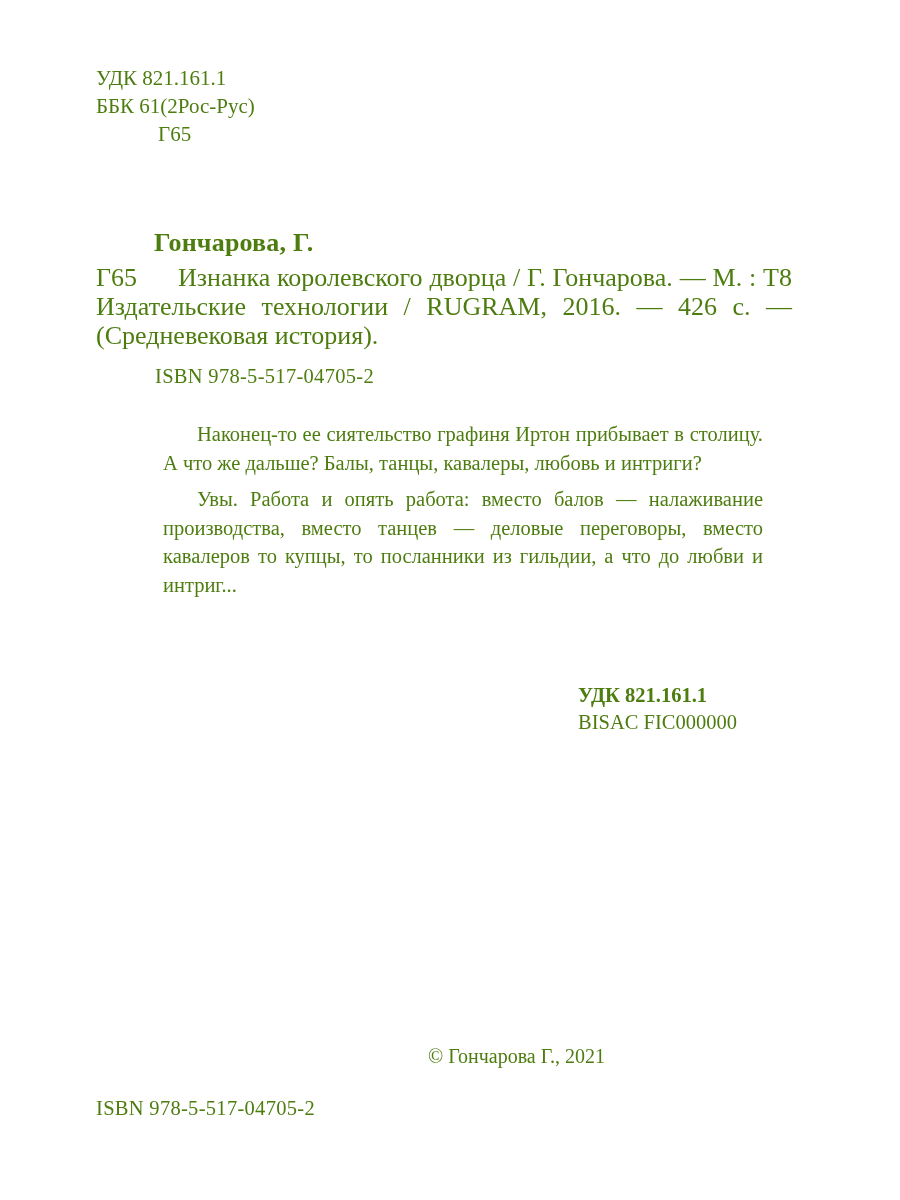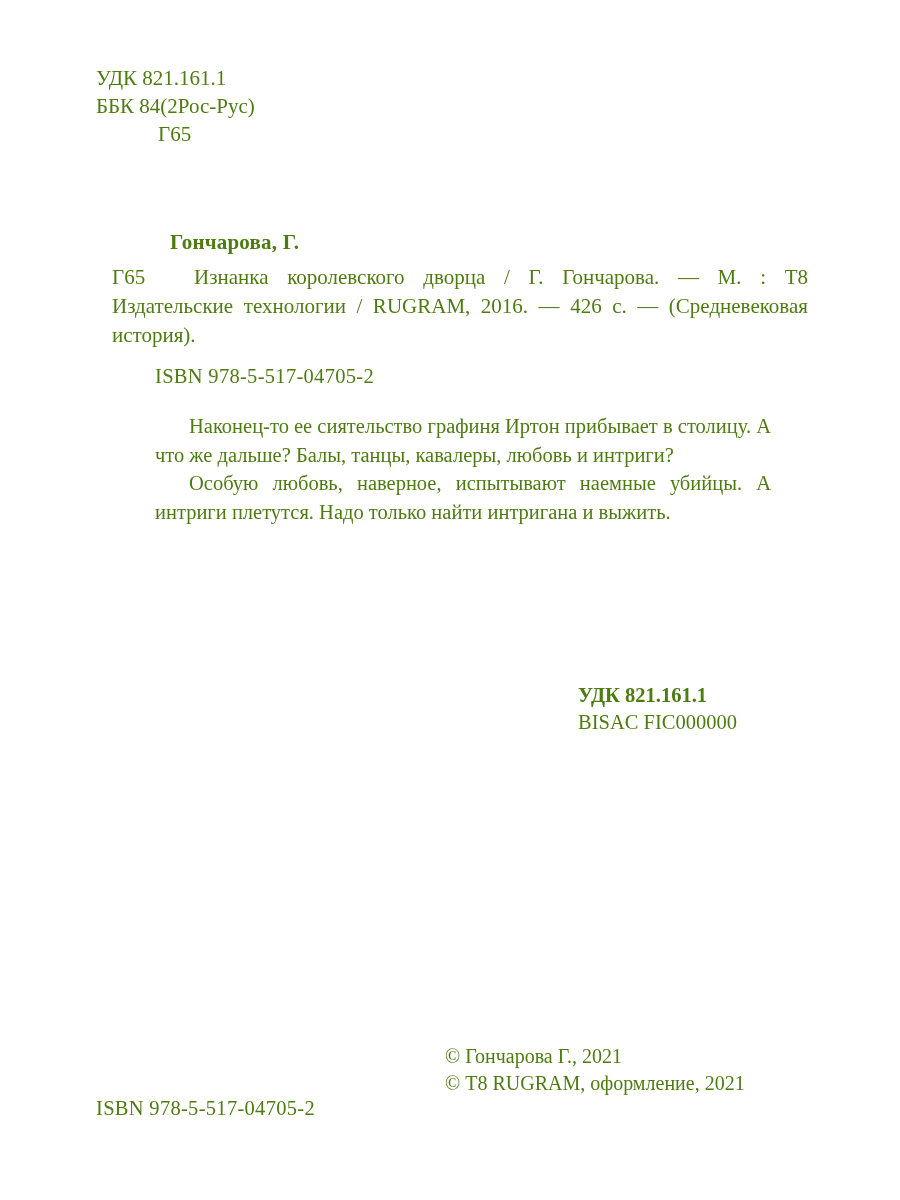--- a/index.html
+++ b/index.html
@@ -27,24 +27,24 @@
   }
   .classification .line-udk { }
   .classification .line-bbk { }
   .classification .line-code {
     padding-left: 62px;
   }
 
   
   .record {
     position: absolute;
-    left: 112px;
+    left: 96px;
     top: 228px;
     width: 696px;
-    font-size: 21px;
+    font-size: 26px;
     line-height: 29px;
   }
   .record .author {
     font-weight: bold;
     padding-left: 58px;
     letter-spacing: 0.2px;
   }
   .record .desc {
     position: relative;
     margin-top: 6px;
@@ -76,40 +76,40 @@
     position: absolute;
     left: 155px;
     top: 412px;
     width: 616px;
     font-size: 20.5px;
     line-height: 28.5px;
     text-align: justify;
     text-justify: inter-word;
   }
   .annotation p {
-    margin: 0;
+    margin: 8px;
     text-indent: 34px;
   }
 
   
   .class-repeat {
     position: absolute;
     left: 578px;
     top: 682px;
     font-size: 20.5px;
     line-height: 26.5px;
   }
   .class-repeat .bold {
     font-weight: bold;
   }
 
   
   .copyright {
     position: absolute;
-    left: 445px;
+    left: 428px;
     top: 1043px;
     font-size: 20px;
     line-height: 26.5px;
   }
 
   .isbn-bottom {
     position: absolute;
     left: 96px;
     top: 1095px;
     font-size: 20.5px;
@@ -117,44 +117,43 @@
     letter-spacing: 0.3px;
   }
 </style>
 </head>
 <body>
 
 <div class="page">
 
   <div class="classification">
     <div class="line-udk">УДК 821.161.1</div>
-    <div class="line-bbk">ББК 84(2Рос-Рус)</div>
+    <div class="line-bbk">ББК 61(2Рос-Рус)</div>
     <div class="line-code">Г65</div>
   </div>
 
   <div class="record">
     <div class="author">Гончарова, Г.</div>
     <div class="desc">
       <span class="shelf">Г65</span>
       <span class="desc-text">Изнанка королевского дворца / Г. Гончарова. — М. : Т8 Издательские технологии / RUGRAM, 2016. — 426 с. — (Средневековая история).</span>
     </div>
   </div>
 
   <div class="isbn-top">ISBN  978-5-517-04705-2</div>
 
   <div class="annotation">
     <p>Наконец-то ее сиятельство графиня Иртон прибывает в столицу. А что же дальше? Балы, танцы, кавалеры, любовь и интриги?</p>
-    <p>Особую любовь, наверное, испытывают наемные убийцы. А интриги плетутся. Надо только найти интригана и выжить.</p>
+    <p>Увы. Работа и опять работа: вместо балов — налаживание производства, вместо танцев — деловые переговоры, вместо кавалеров то купцы, то посланники из гильдии, а что до любви и интриг...</p>
   </div>
 
   <div class="class-repeat">
     <div class="bold">УДК 821.161.1</div>
     <div>BISAC FIC000000</div>
   </div>
 
   <div class="copyright">
     <div>© Гончарова Г., 2021</div>
-    <div>© Т8 RUGRAM, оформление, 2021</div>
   </div>
 
   <div class="isbn-bottom">ISBN  978-5-517-04705-2</div>
 
 </div>
 
 </body></html>

